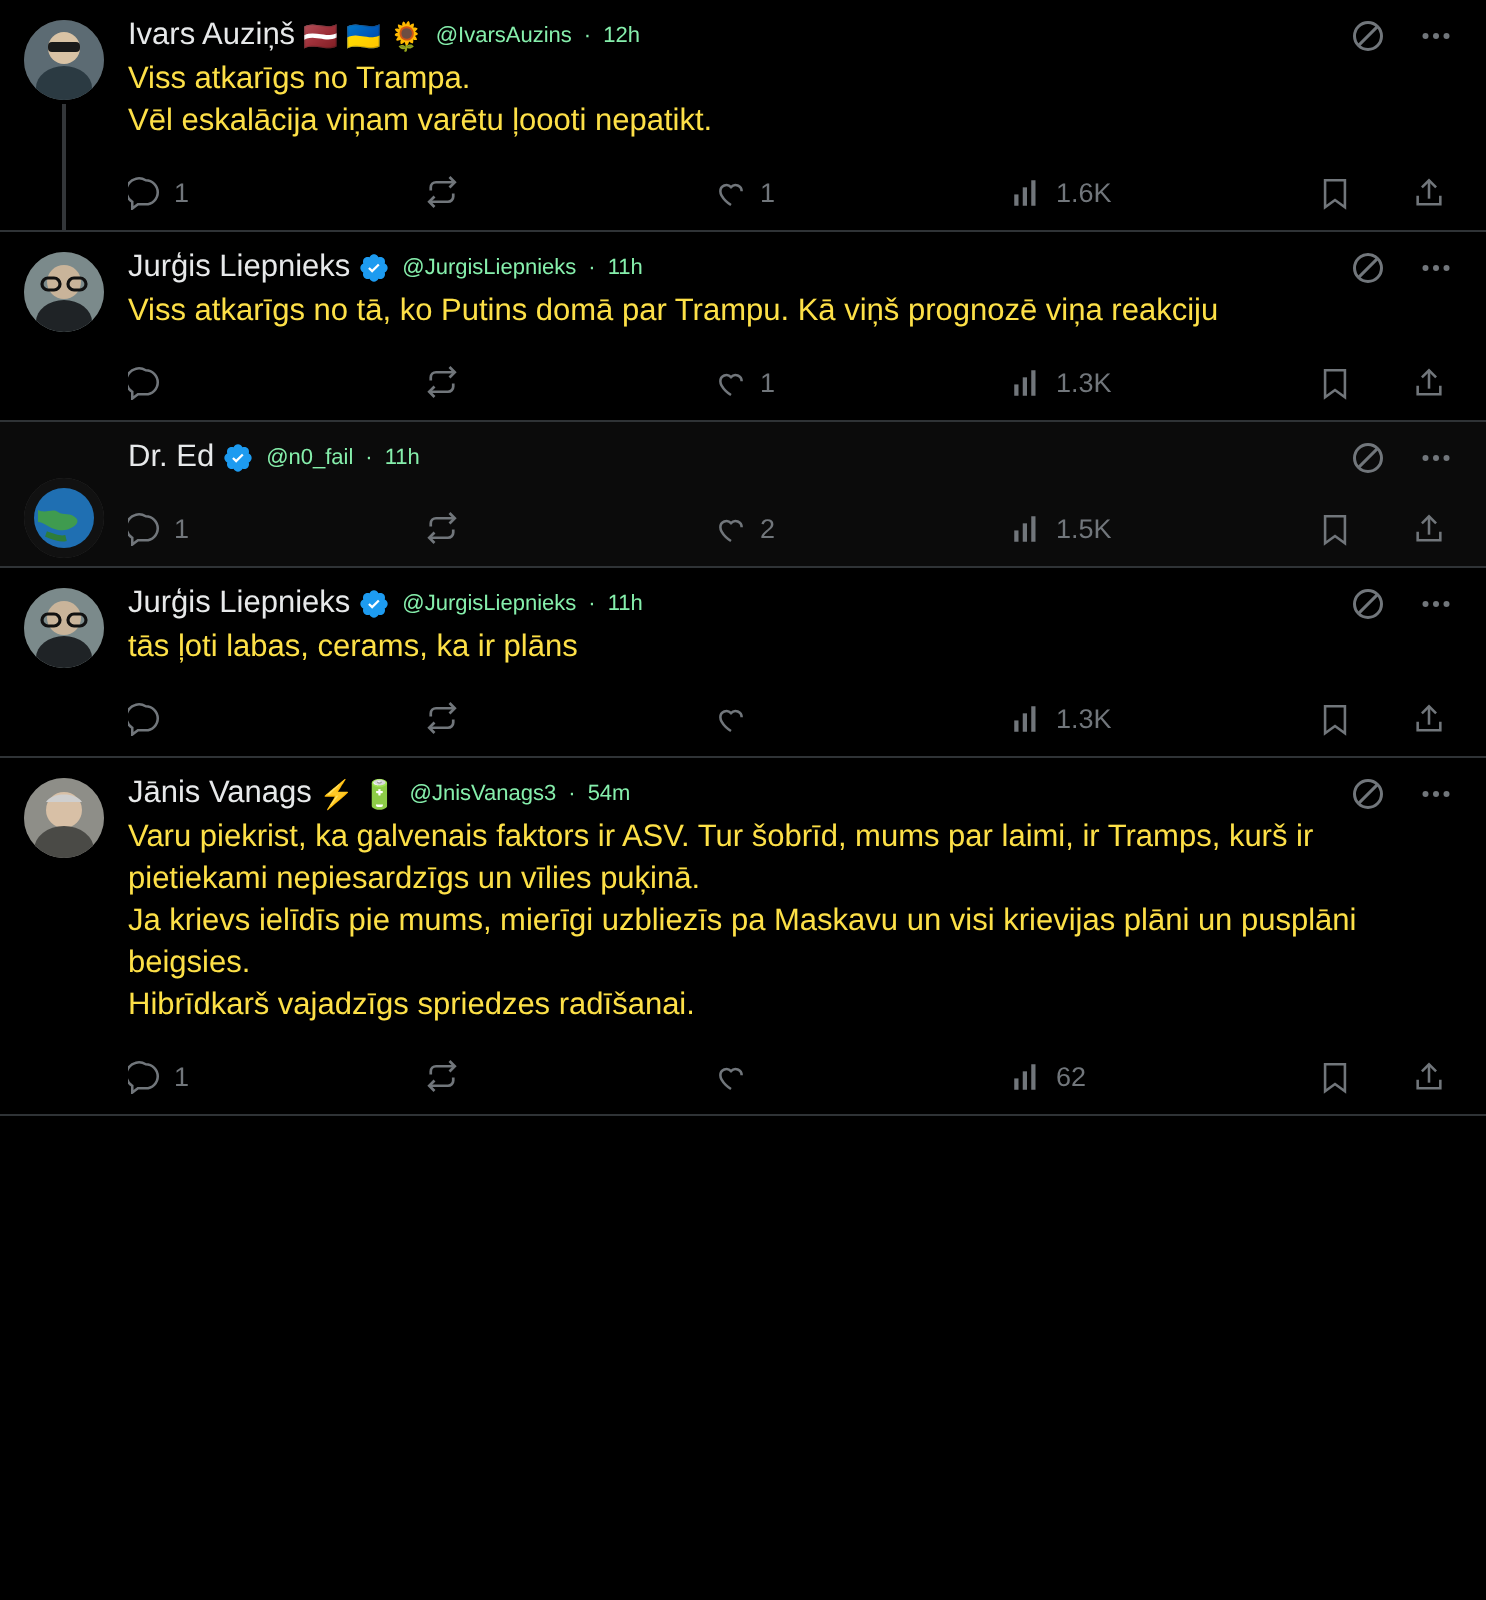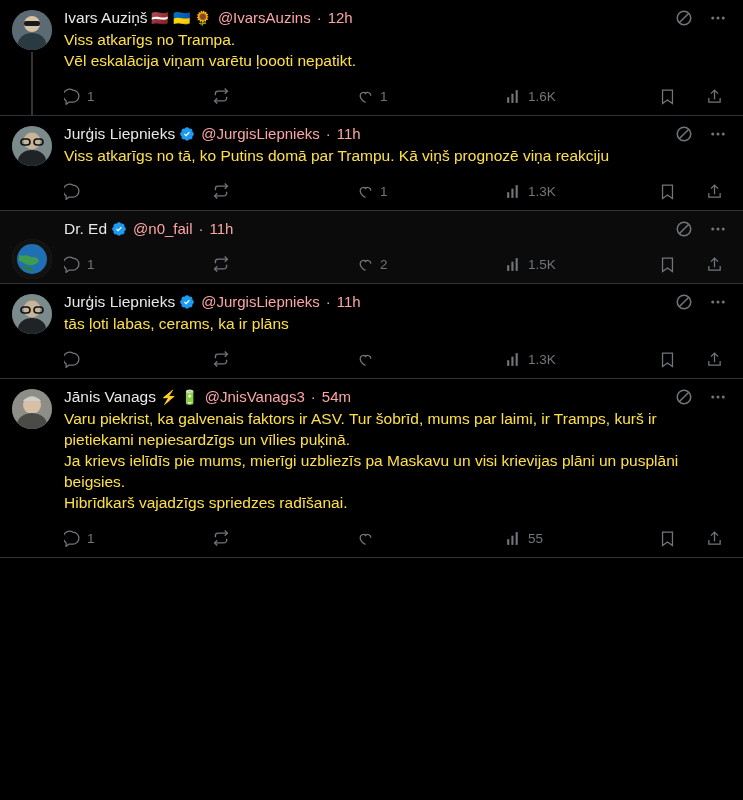--- a/index.html
+++ b/index.html
@@ -73,22 +73,22 @@
     display: inline-block;
     width: 16px;
     height: 16px;
     flex: 0 0 16px;
   }
   .emoji {
     font-size: 14px;
     line-height: 16px;
   }
   .handle, .dot, .time {
-    color: #fca5a5;
-    font-size: 15px;
+    color: #86efac;
+    font-size: 11px;
   }
   .handle { margin-left: 2px; }
   .dot { margin: 0 2px; }
   .head-right {
     margin-left: auto;
     display: flex;
     align-items: center;
     gap: 16px;
     padding-left: 8px;
   }
@@ -590,21 +590,21 @@
           <span class="cnt"></span>
         </span>
         <span class="act act-views">
           <span>
             <svg width="17" height="17" viewBox="0 0 24 24" fill="currentColor">
                 <rect x="3" y="13" width="3" height="8"></rect>
                 <rect x="9" y="8" width="3" height="13"></rect>
                 <rect x="15" y="3" width="3" height="18"></rect>
               </svg>
           </span>
-          <span class="cnt">55</span>
+          <span class="cnt">62</span>
         </span>
         <span class="act-right">
           <span class="icon-btn">
             <svg width="17" height="17" viewBox="0 0 24 24" fill="none" stroke="currentColor" stroke-width="1.8">
                 <path d="M5 3h14v19l-7-5-7 5z"></path>
               </svg>
           </span>
           <span class="icon-btn">
             <svg width="17" height="17" viewBox="0 0 24 24" fill="none" stroke="currentColor" stroke-width="1.8">
                 <path d="M12 16V3"></path>

